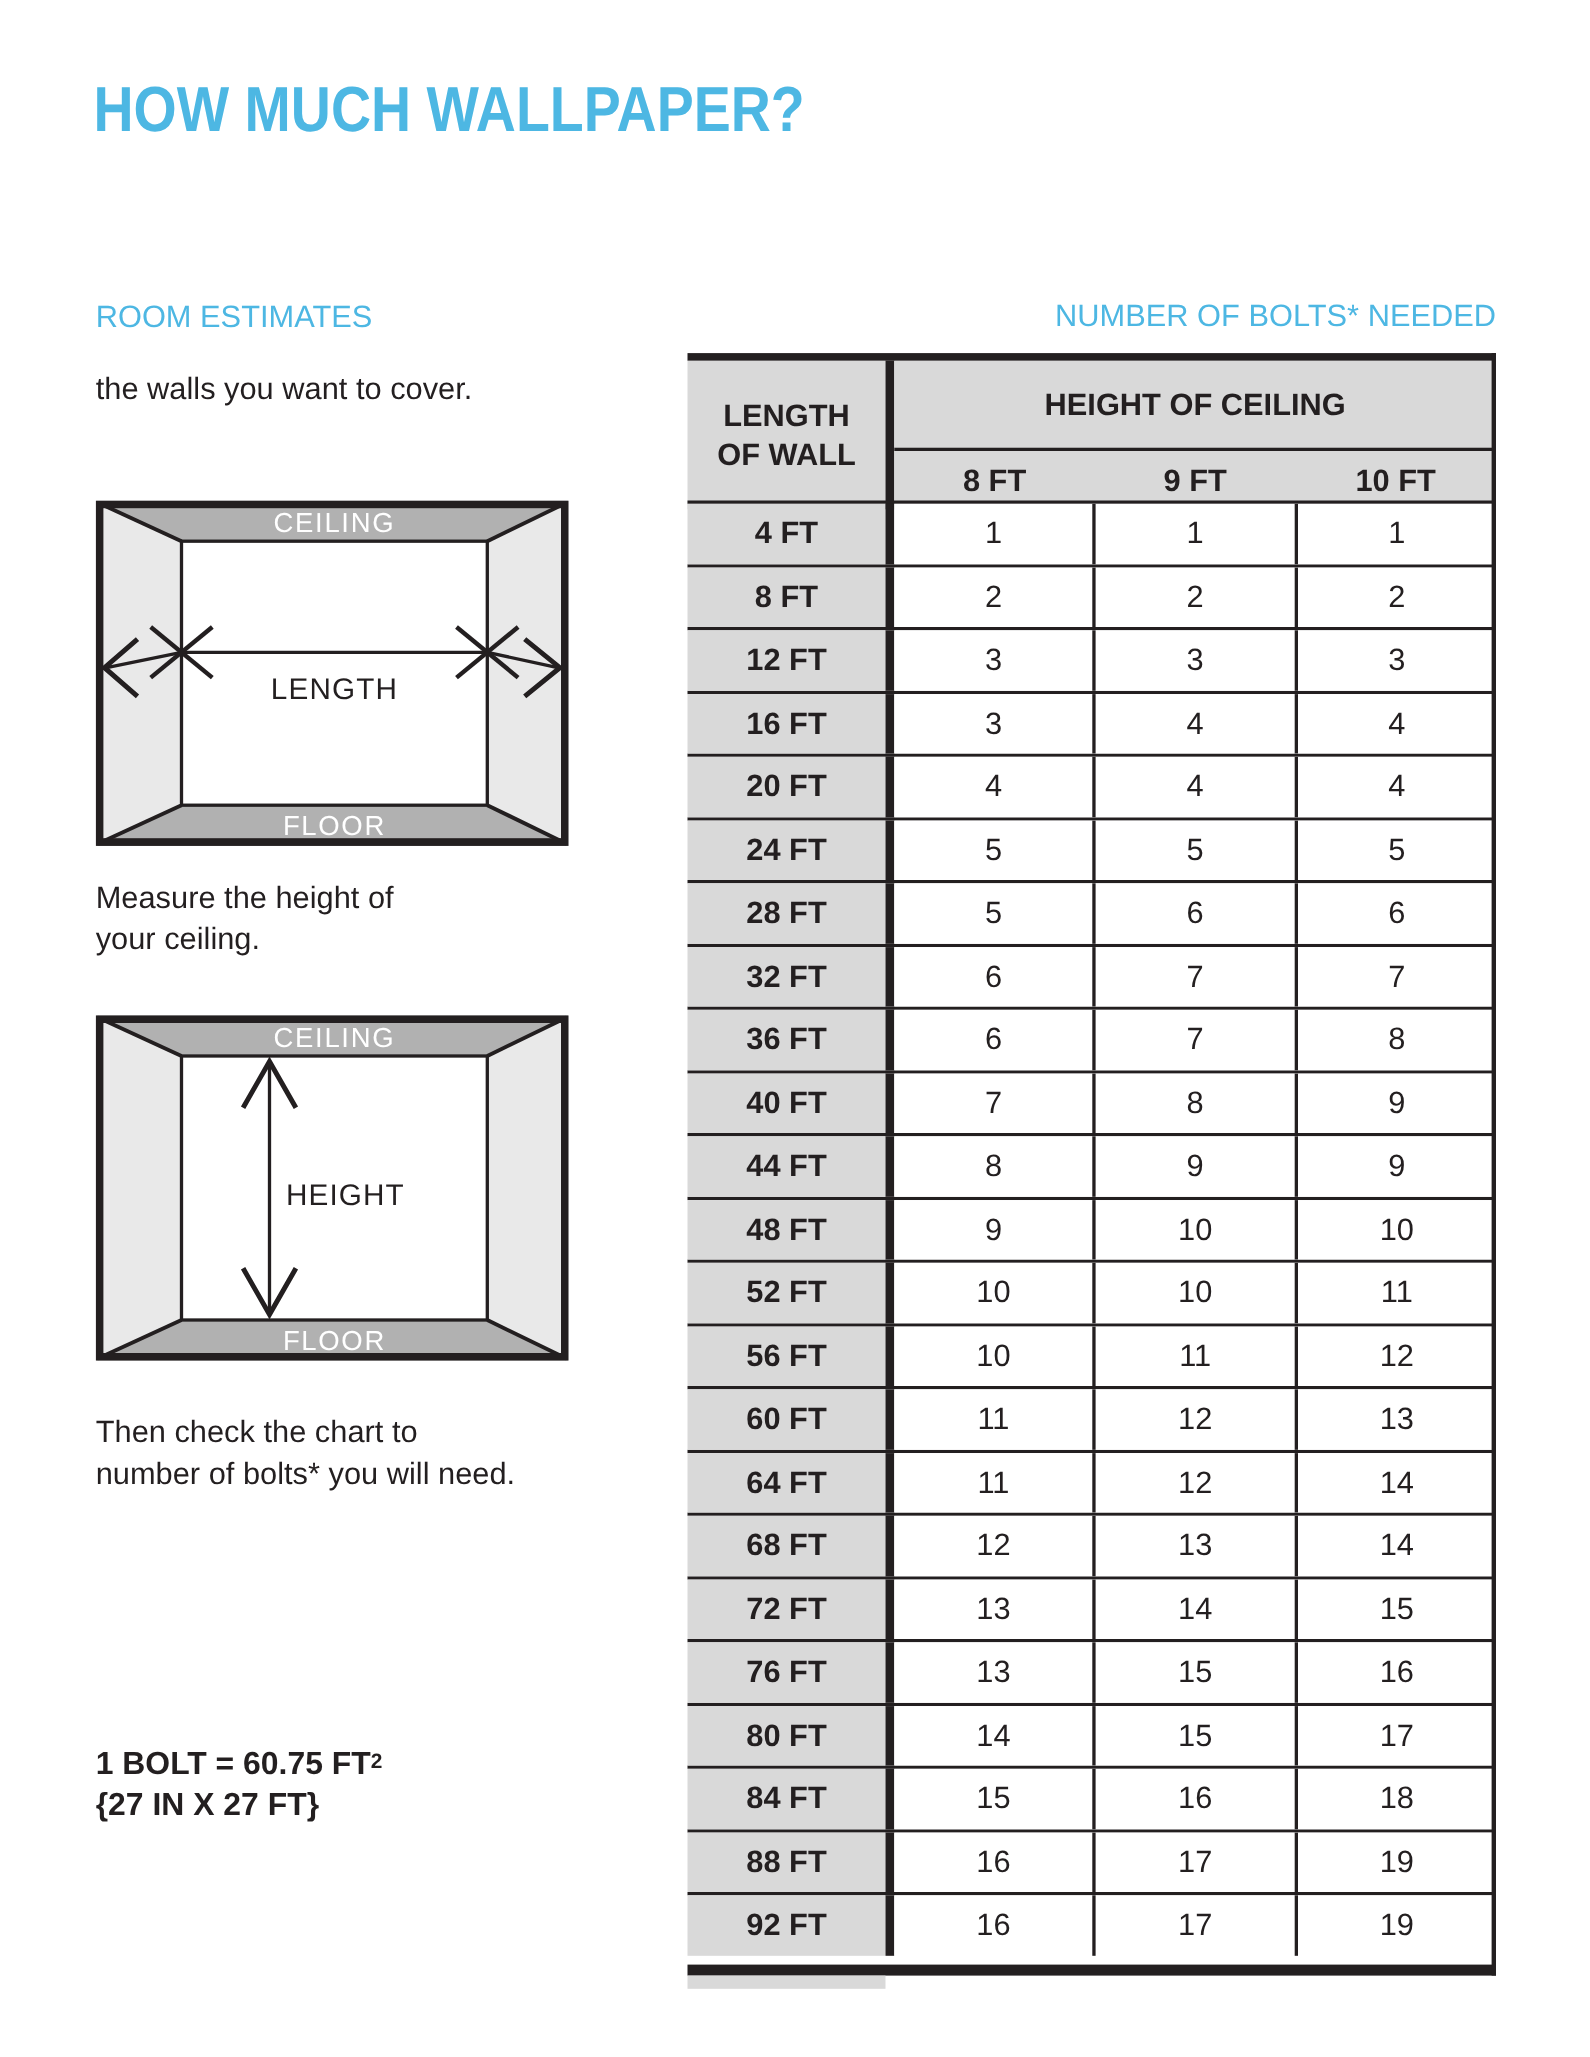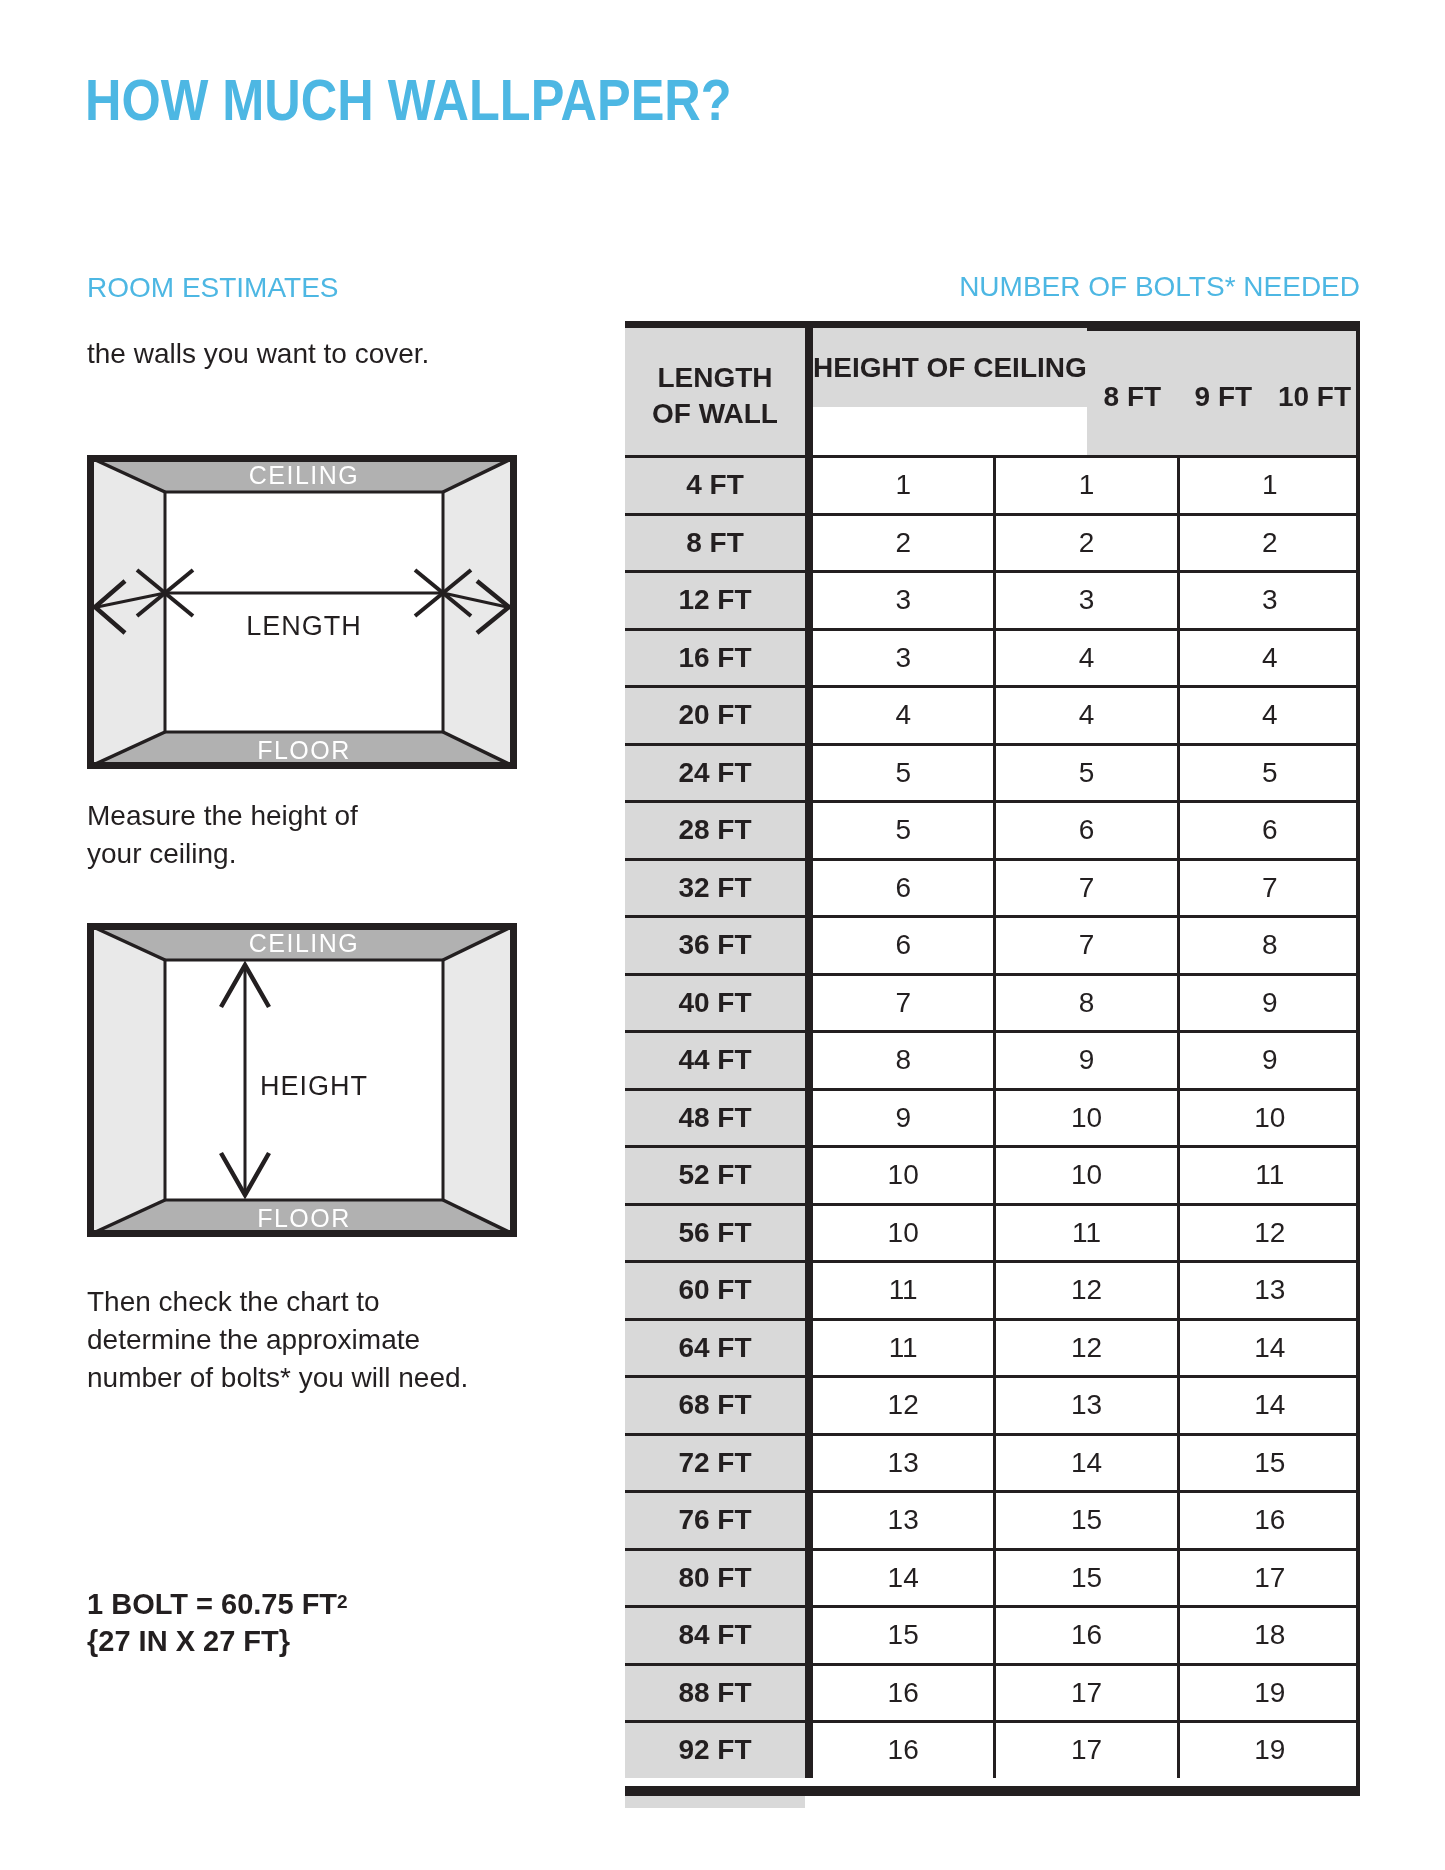--- a/index.html
+++ b/index.html
@@ -51,21 +51,21 @@
   .svg-label-black{fill:var(--ink);font-size:27px;letter-spacing:1px;font-family:"Liberation Sans",sans-serif}
 
   
   #btable{left:625px;top:321px;width:735px;height:1474.5px}
   .tb-top{position:absolute;top:0;left:0;width:100%;height:7px;background:var(--ink)}
   .tb-right{position:absolute;top:0;right:0;width:4px;height:100%;background:var(--ink)}
   .thead{position:absolute;top:7px;left:0;width:100%;height:135px;display:flex}
   .corner{width:180px;background:var(--cellgray);display:flex;flex-direction:column;
           justify-content:center;align-items:center;font-weight:bold;font-size:28px;line-height:36px}
   .vdiv{width:8px;background:var(--ink);flex:0 0 8px}
-  .headright{flex:1;display:flex;flex-direction:row;min-width:0}
+  .headright{flex:1;display:flex;flex-direction:column;min-width:0}
   .group-h{height:79px;background:var(--cellgray);display:flex;align-items:center;justify-content:center;
            font-weight:bold;font-size:28px}
   .sub-h{flex:1;display:flex;background:var(--cellgray);border-top:3px solid var(--ink);box-sizing:border-box}
   .sub-h .sh-cell{flex:1;display:flex;align-items:center;justify-content:center;font-weight:bold;font-size:28px}
   .tbody{position:absolute;top:134px;left:0;width:100%}
   .trow{display:flex;height:57.5px;border-top:3px solid var(--ink);box-sizing:border-box}
   .lcell{width:180px;background:var(--cellgray);display:flex;align-items:center;justify-content:center;
          font-weight:bold;font-size:28px;flex:0 0 180px}
   .dcell{flex:1;display:flex;align-items:center;justify-content:center;font-size:28px;background:#ffffff;min-width:0}
   .dcell + .dcell{border-left:3px solid var(--ink)}
@@ -139,21 +139,20 @@
     </g>
     <text x="217" y="29" text-anchor="middle" class="svg-label-white">CEILING</text>
     <text x="217" y="304" text-anchor="middle" class="svg-label-white">FLOOR</text>
     <text x="227" y="172" text-anchor="middle" class="svg-label-black">HEIGHT</text>
     <rect x="3.5" y="3.5" width="423" height="307" fill="none" stroke="var(--ink)" stroke-width="7"></rect>
   </svg>
 </div>
 
 <div class="abs body-text" id="para-chart">
   <div>Then check the chart to</div>
-  <div>determine the approximate</div>
   <div>number of bolts* you will need.</div>
 </div>
 
 <div class="abs" id="footnote">
 </div>
 
 <div class="abs" id="bolt-info">
   <div><span>1 BOLT = 60.75 FT</span><sup>2</sup></div>
   <div>{27 IN X 27 FT}</div>
 </div>

